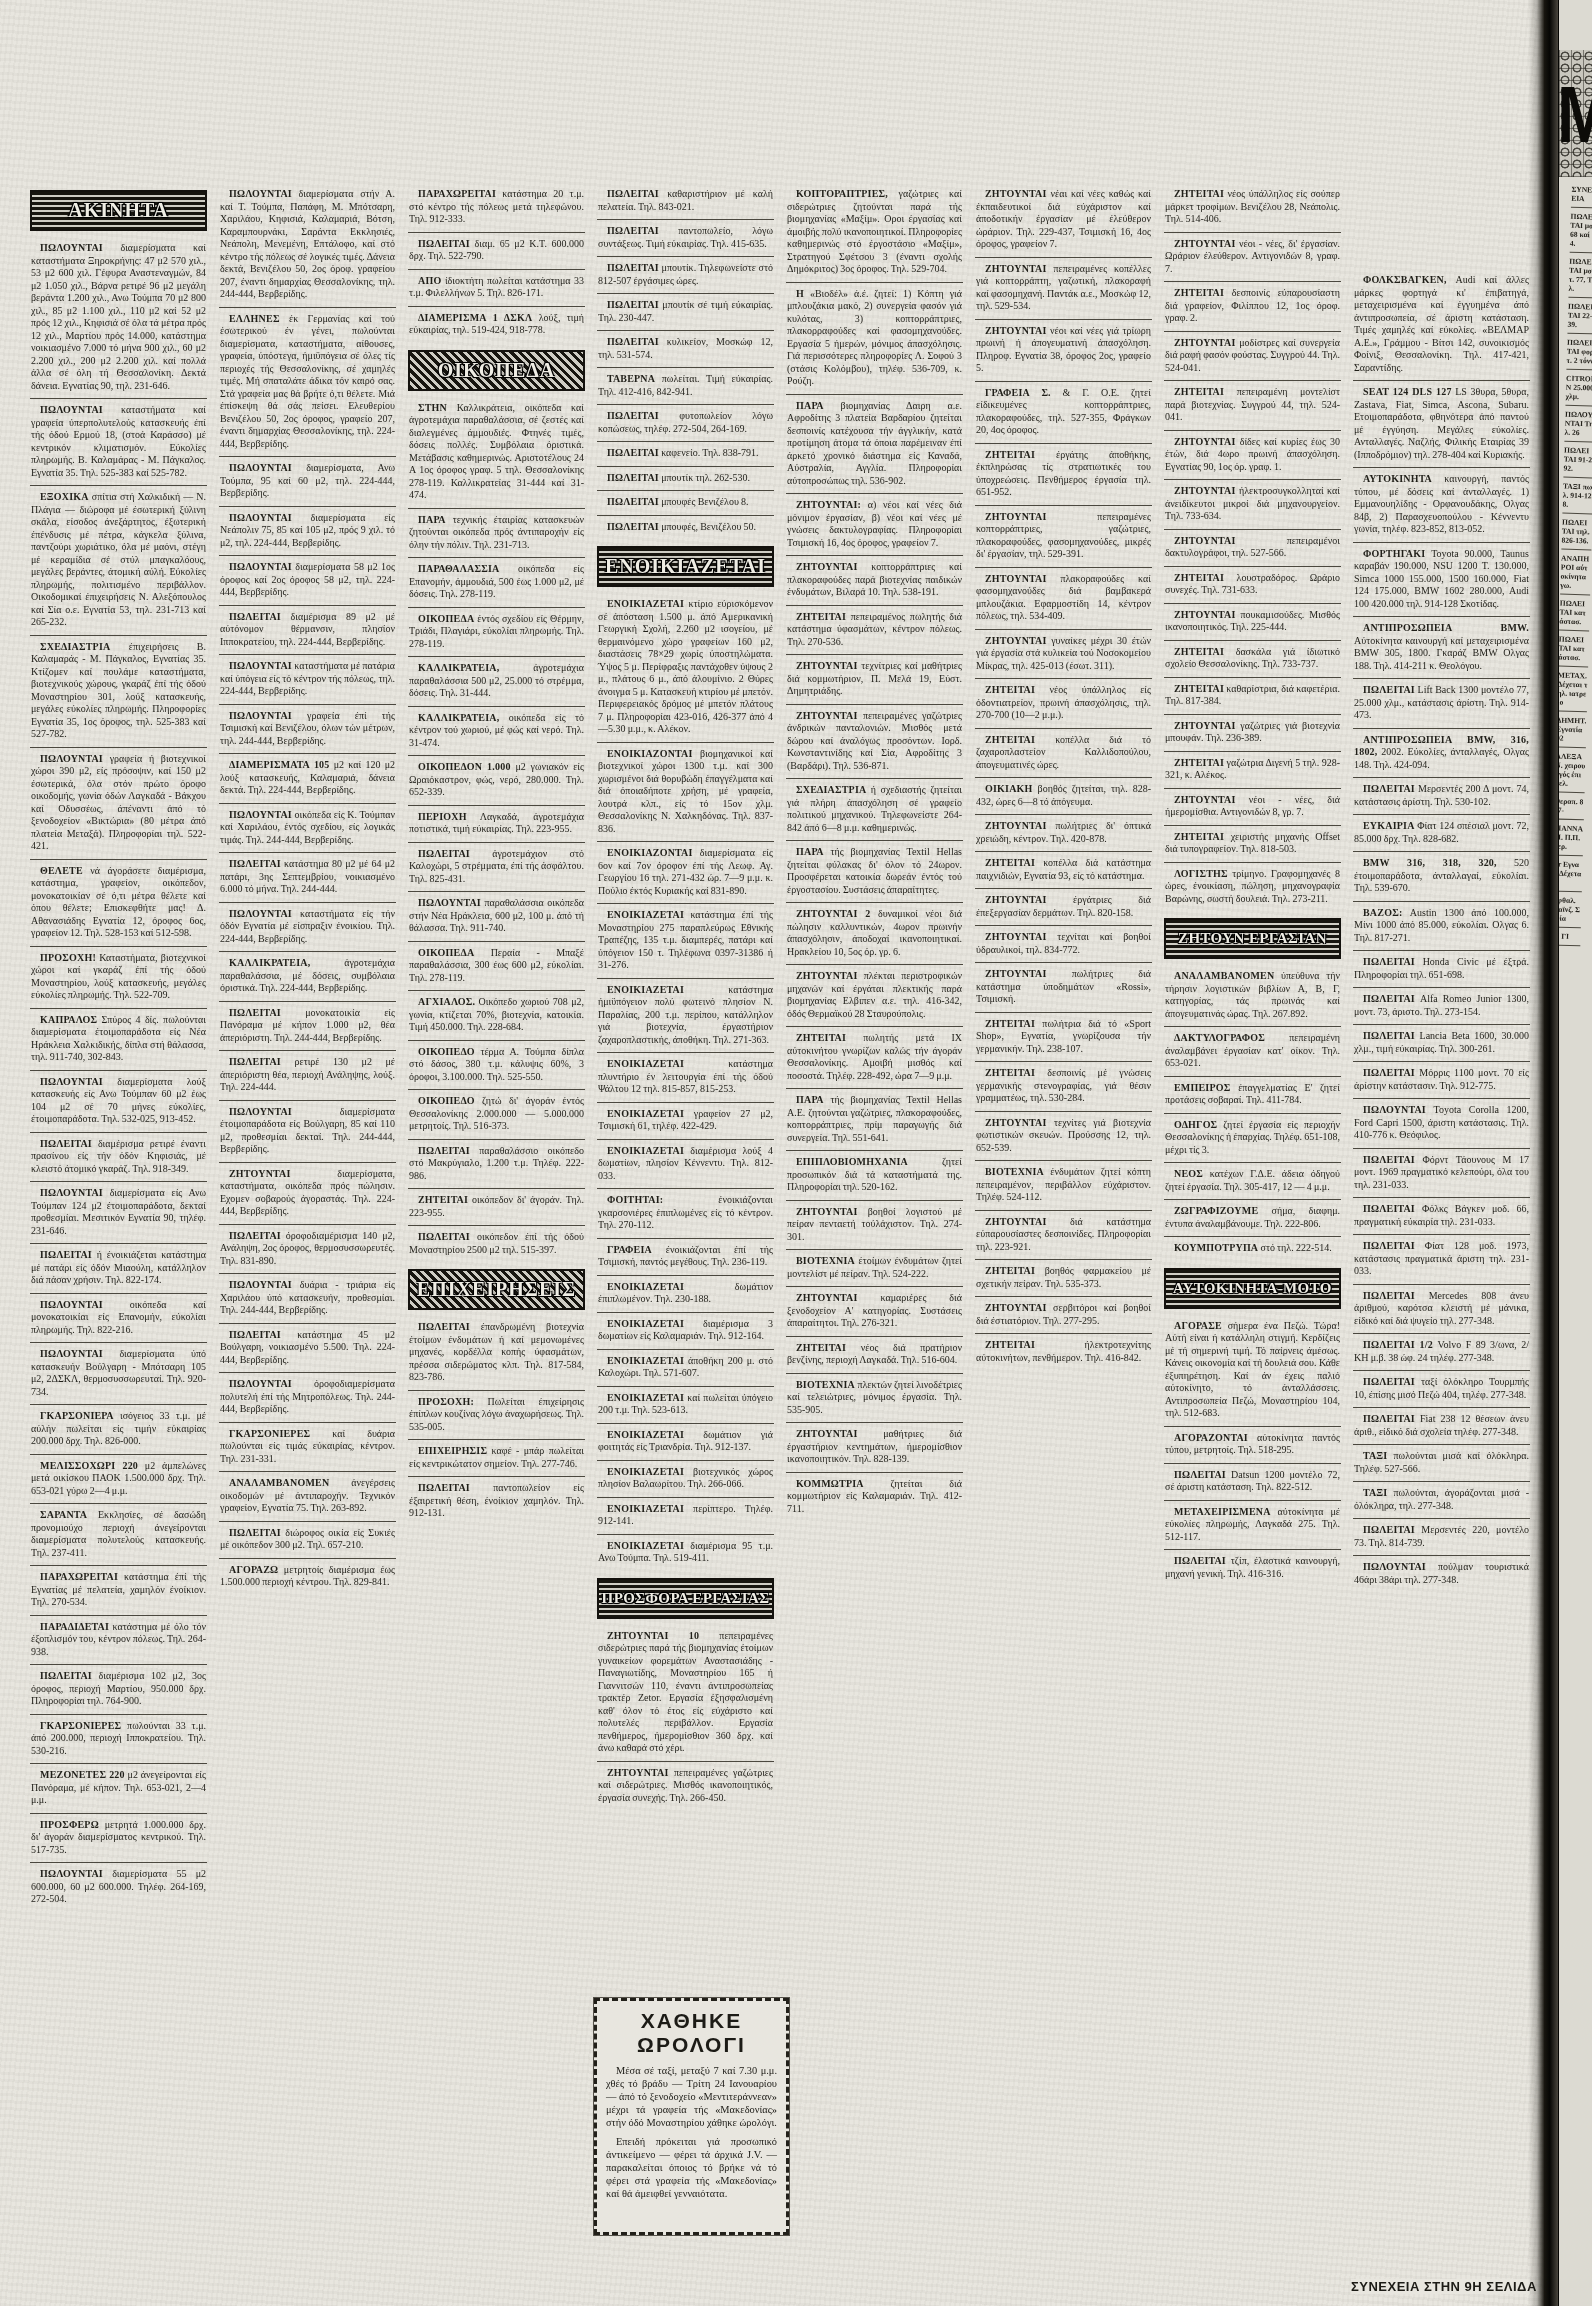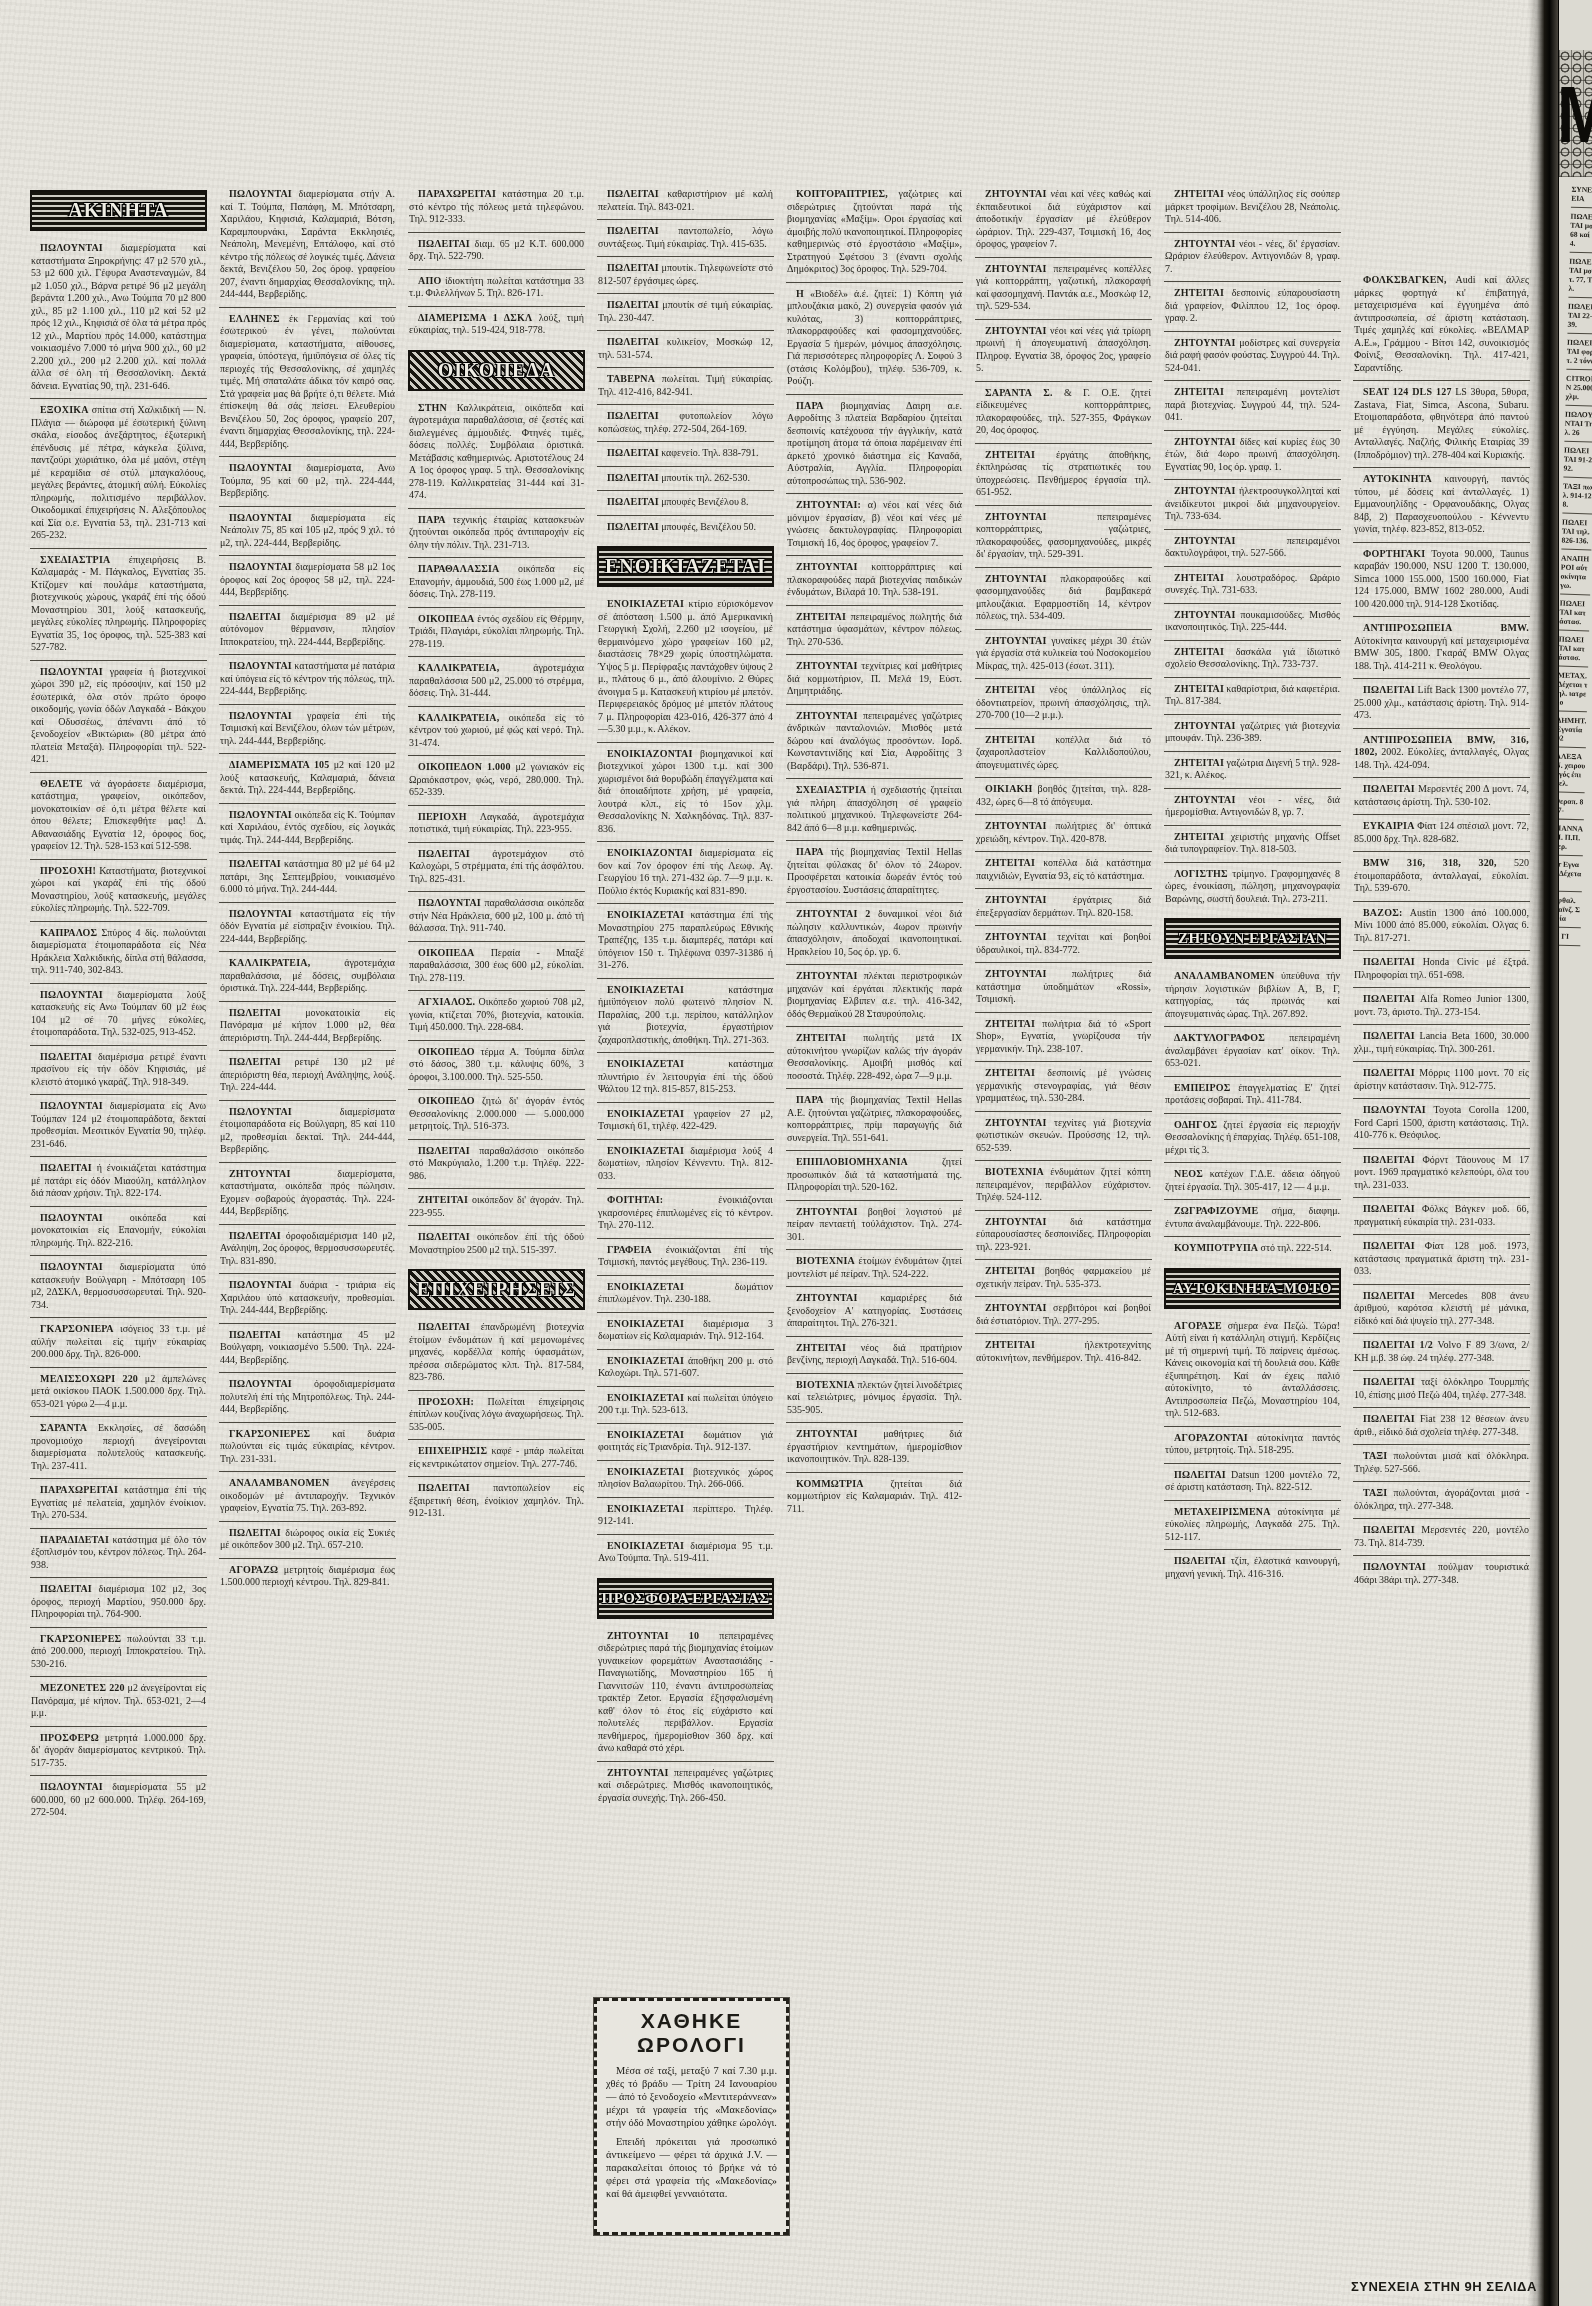--- a/index.html
+++ b/index.html
@@ -85,20 +85,21 @@
 </head>
 <body>
 
 <div class="page">
 
 
   <div id="columns">
       <div class="col">
         <div class="sec-head stripes">ΑΚΙΝΗΤΑ</div>
         <div class="ad"><b>ΠΩΛΟΥΝΤΑΙ</b> διαμερίσματα καί καταστήματα Ξηροκρήνης: 47 μ2 570 χιλ., 53 μ2 600 χιλ. Γέφυρα Αναστεναγμών, 84 μ2 1.050 χιλ., Βάρνα ρετιρέ 96 μ2 μεγάλη βεράντα 1.200 χιλ., Ανω Τούμπα 70 μ2 800 χιλ., 85 μ2 1.100 χιλ., 110 μ2 καί 52 μ2 πρός 12 χιλ., Κηφισιά σέ όλα τά μέτρα πρός 12 χιλ., Μαρτίου πρός 14.000, κατάστημα νοικιασμένο 7.000 τό μήνα 900 χιλ., 60 μ2 2.200 χιλ., 200 μ2 2.200 χιλ. καί πολλά άλλα σέ όλη τή Θεσσαλονίκη. Δεκτά δάνεια. Εγνατίας 90, τηλ. 231-646.</div>
+        <div class="ad"><b>ΠΩΛΟΥΝΤΑΙ</b> καταστήματα καί γραφεία ύπερπολυτελούς κατασκευής έπί τής όδού Ερμού 18, (στοά Καράσσο) μέ κεντρικόν κλιματισμόν. Εύκολίες πληρωμής. Β. Καλαμάρας - Μ. Πάγκαλος. Εγνατία 35. Τηλ. 525-383 καί 525-782.</div>
         <div class="ad"><b>ΕΞΟΧΙΚΑ</b> σπίτια στή Χαλκιδική — Ν. Πλάγια — διώροφα μέ έσωτερική ξύλινη σκάλα, είσοδος άνεξάρτητος, έξωτερική έπένδυσις μέ πέτρα, κάγκελα ξύλινα, παντζούρι χωριάτικο, όλα μέ μαόνι, στέγη μέ κεραμίδια σέ στύλ μπαγκαλόους, μεγάλες βεράντες, άτομική αύλή. Εύκολίες πληρωμής, πολιτισμένο περιβάλλον. Οικοδομικαί έπιχειρήσεις Ν. Αλεξόπουλος καί Σία ο.ε. Εγνατία 53, τηλ. 231-713 καί 265-232.</div>
         <div class="ad"><b>ΣΧΕΔΙΑΣΤΡΙΑ</b> έπιχειρήσεις Β. Καλαμαράς - Μ. Πάγκαλος, Εγνατίας 35. Κτίζομεν καί πουλάμε καταστήματα, βιοτεχνικούς χώρους, γκαράζ έπί τής όδού Μοναστηρίου 301, λούξ κατασκευής, μεγάλες εύκολίες πληρωμής. Πληροφορίες Εγνατία 35, 1ος όροφος, τηλ. 525-383 καί 527-782.</div>
         <div class="ad"><b>ΠΩΛΟΥΝΤΑΙ</b> γραφεία ή βιοτεχνικοί χώροι 390 μ2, είς πρόσοψιν, καί 150 μ2 έσωτερικά, όλα στόν πρώτο όροφο οικοδομής, γωνία όδών Λαγκαδά - Βάκχου καί Οδυσσέως, άπέναντι άπό τό ξενοδοχείον «Βικτώρια» (80 μέτρα άπό πλατεία Μεταξά). Πληροφορίαι τηλ. 522-421.</div>
         <div class="ad"><b>ΘΕΛΕΤΕ</b> νά άγοράσετε διαμέρισμα, κατάστημα, γραφείον, οικόπεδον, μονοκατοικίαν σέ ό,τι μέτρα θέλετε καί όπου θέλετε; Επισκεφθήτε μας! Δ. Αθανασιάδης Εγνατία 12, όροφος 6ος, γραφείον 12. Τηλ. 528-153 καί 512-598.</div>
         <div class="ad"><b>ΠΡΟΣΟΧΗ!</b> Καταστήματα, βιοτεχνικοί χώροι καί γκαράζ έπί τής όδού Μοναστηρίου, λούξ κατασκευής, μεγάλες εύκολίες πληρωμής. Τηλ. 522-709.</div>
         <div class="ad"><b>ΚΑΠΡΑΛΟΣ</b> Σπύρος 4 δίς. πωλούνται διαμερίσματα έτοιμοπαράδοτα είς Νέα Ηράκλεια Χαλκιδικής, δίπλα στή θάλασσα, τηλ. 911-740, 302-843.</div>
         <div class="ad"><b>ΠΩΛΟΥΝΤΑΙ</b> διαμερίσματα λούξ κατασκευής είς Ανω Τούμπαν 60 μ2 έως 104 μ2 σέ 70 μήνες εύκολίες, έτοιμοπαράδοτα. Τηλ. 532-025, 913-452.</div>
         <div class="ad"><b>ΠΩΛΕΙΤΑΙ</b> διαμέρισμα ρετιρέ έναντι πρασίνου είς τήν όδόν Κηφισιάς, μέ κλειστό άτομικό γκαράζ. Τηλ. 918-349.</div>
         <div class="ad"><b>ΠΩΛΟΥΝΤΑΙ</b> διαμερίσματα είς Ανω Τούμπαν 124 μ2 έτοιμοπαράδοτα, δεκταί προθεσμίαι. Μεσιτικόν Εγνατία 90, τηλέφ. 231-646.</div>
         <div class="ad"><b>ΠΩΛΕΙΤΑΙ</b> ή ένοικιάζεται κατάστημα μέ πατάρι είς όδόν Μιαούλη, κατάλληλον διά πάσαν χρήσιν. Τηλ. 822-174.</div>
@@ -227,21 +228,21 @@
         <div class="ad"><b>ΖΗΤΟΥΝΤΑΙ</b> καμαριέρες διά ξενοδοχείον Α' κατηγορίας. Συστάσεις άπαραίτητοι. Τηλ. 276-321.</div>
         <div class="ad"><b>ΖΗΤΕΙΤΑΙ</b> νέος διά πρατήριον βενζίνης, περιοχή Λαγκαδά. Τηλ. 516-604.</div>
         <div class="ad"><b>ΒΙΟΤΕΧΝΙΑ</b> πλεκτών ζητεί λινοδέτριες καί τελειώτριες, μόνιμος έργασία. Τηλ. 535-905.</div>
         <div class="ad"><b>ΖΗΤΟΥΝΤΑΙ</b> μαθήτριες διά έργαστήριον κεντημάτων, ήμερομίσθιον ικανοποιητικόν. Τηλ. 828-139.</div>
         <div class="ad"><b>ΚΟΜΜΩΤΡΙΑ</b> ζητείται διά κομμωτήριον είς Καλαμαριάν. Τηλ. 412-711.</div>
       </div>
       <div class="col">
         <div class="ad"><b>ΖΗΤΟΥΝΤΑΙ</b> νέαι καί νέες καθώς καί έκπαιδευτικοί διά εύχάριστον καί άποδοτικήν έργασίαν μέ έλεύθερον ώράριον. Τηλ. 229-437, Τσιμισκή 16, 4ος όροφος, γραφείον 7.</div>
         <div class="ad"><b>ΖΗΤΟΥΝΤΑΙ</b> πεπειραμένες κοπέλλες γιά κοπτορράπτη, γαζωτική, πλακοραφή καί φασομηχανή. Παντάκ α.ε., Μοσκώφ 12, τηλ. 529-534.</div>
         <div class="ad"><b>ΖΗΤΟΥΝΤΑΙ</b> νέοι καί νέες γιά τρίωρη πρωινή ή άπογευματινή άπασχόληση. Πληροφ. Εγνατία 38, όροφος 2ος, γραφείο 5.</div>
-        <div class="ad"><b>ΣΑΡΑΝΤΑ Σ.</b> &amp; Γ. Ο.Ε. ζητεί είδικευμένες κοπτορράπτριες, πλακοραφούδες, τηλ. 527-355, Φράγκων 20, 4ος όροφος.</div>
+        <div class="ad"><b>ΓΡΑΦΕΙΑ Σ.</b> &amp; Γ. Ο.Ε. ζητεί είδικευμένες κοπτορράπτριες, πλακοραφούδες, τηλ. 527-355, Φράγκων 20, 4ος όροφος.</div>
         <div class="ad"><b>ΖΗΤΕΙΤΑΙ</b> έργάτης άποθήκης, έκπληρώσας τίς στρατιωτικές του ύποχρεώσεις. Πενθήμερος έργασία τηλ. 651-952.</div>
         <div class="ad"><b>ΖΗΤΟΥΝΤΑΙ</b> πεπειραμένες κοπτορράπτριες, γαζώτριες, πλακοραφούδες, φασομηχανούδες, μικρές δι' έργασίαν, τηλ. 529-391.</div>
         <div class="ad"><b>ΖΗΤΟΥΝΤΑΙ</b> πλακοραφούδες καί φασομηχανούδες διά βαμβακερά μπλουζάκια. Εφαρμοστίδη 14, κέντρον πόλεως, τηλ. 534-409.</div>
         <div class="ad"><b>ΖΗΤΟΥΝΤΑΙ</b> γυναίκες μέχρι 30 έτών γιά έργασία στά κυλικεία τού Νοσοκομείου Μίκρας, τηλ. 425-013 (έσωτ. 311).</div>
         <div class="ad"><b>ΖΗΤΕΙΤΑΙ</b> νέος ύπάλληλος είς όδοντιατρείον, πρωινή άπασχόλησις, τηλ. 270-700 (10—2 μ.μ.).</div>
         <div class="ad"><b>ΖΗΤΕΙΤΑΙ</b> κοπέλλα διά τό ζαχαροπλαστείον Καλλιδοπούλου, άπογευματινές ώρες.</div>
         <div class="ad"><b>ΟΙΚΙΑΚΗ</b> βοηθός ζητείται, τηλ. 828-432, ώρες 6—8 τό άπόγευμα.</div>
         <div class="ad"><b>ΖΗΤΟΥΝΤΑΙ</b> πωλήτριες δι' όπτικά χρειώδη, κέντρον. Τηλ. 420-878.</div>
         <div class="ad"><b>ΖΗΤΕΙΤΑΙ</b> κοπέλλα διά κατάστημα παιχνιδιών, Εγνατία 93, είς τό κατάστημα.</div>
         <div class="ad"><b>ΖΗΤΟΥΝΤΑΙ</b> έργάτριες διά έπεξεργασίαν δερμάτων. Τηλ. 820-158.</div>

